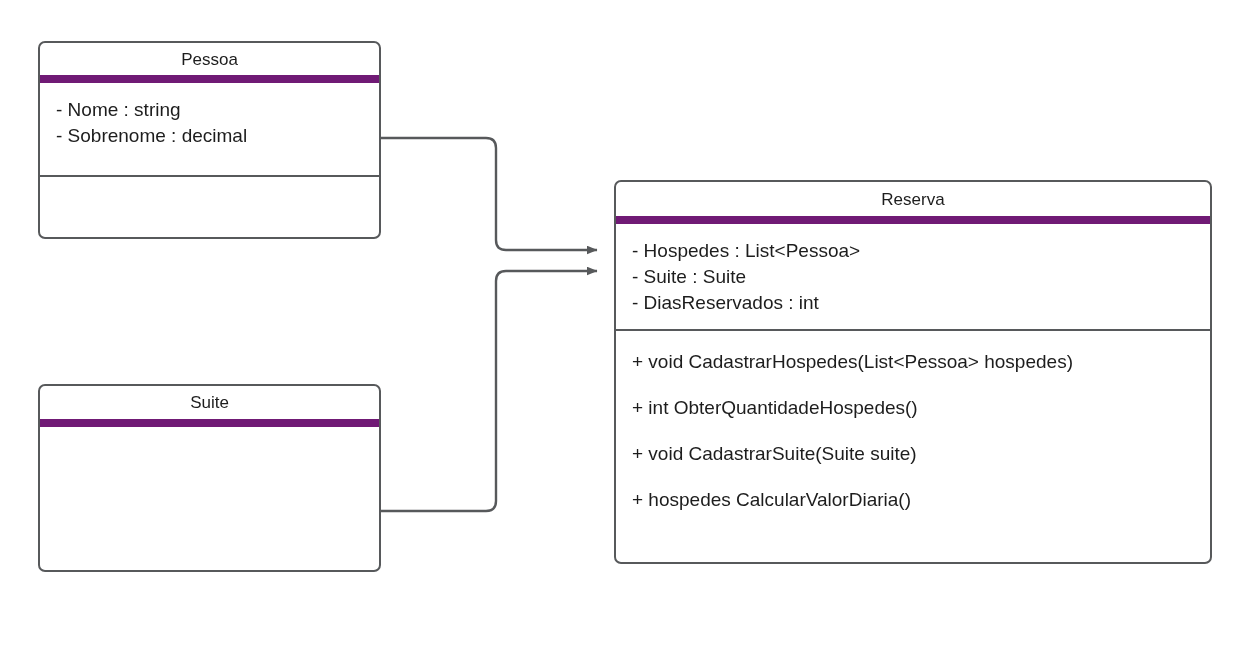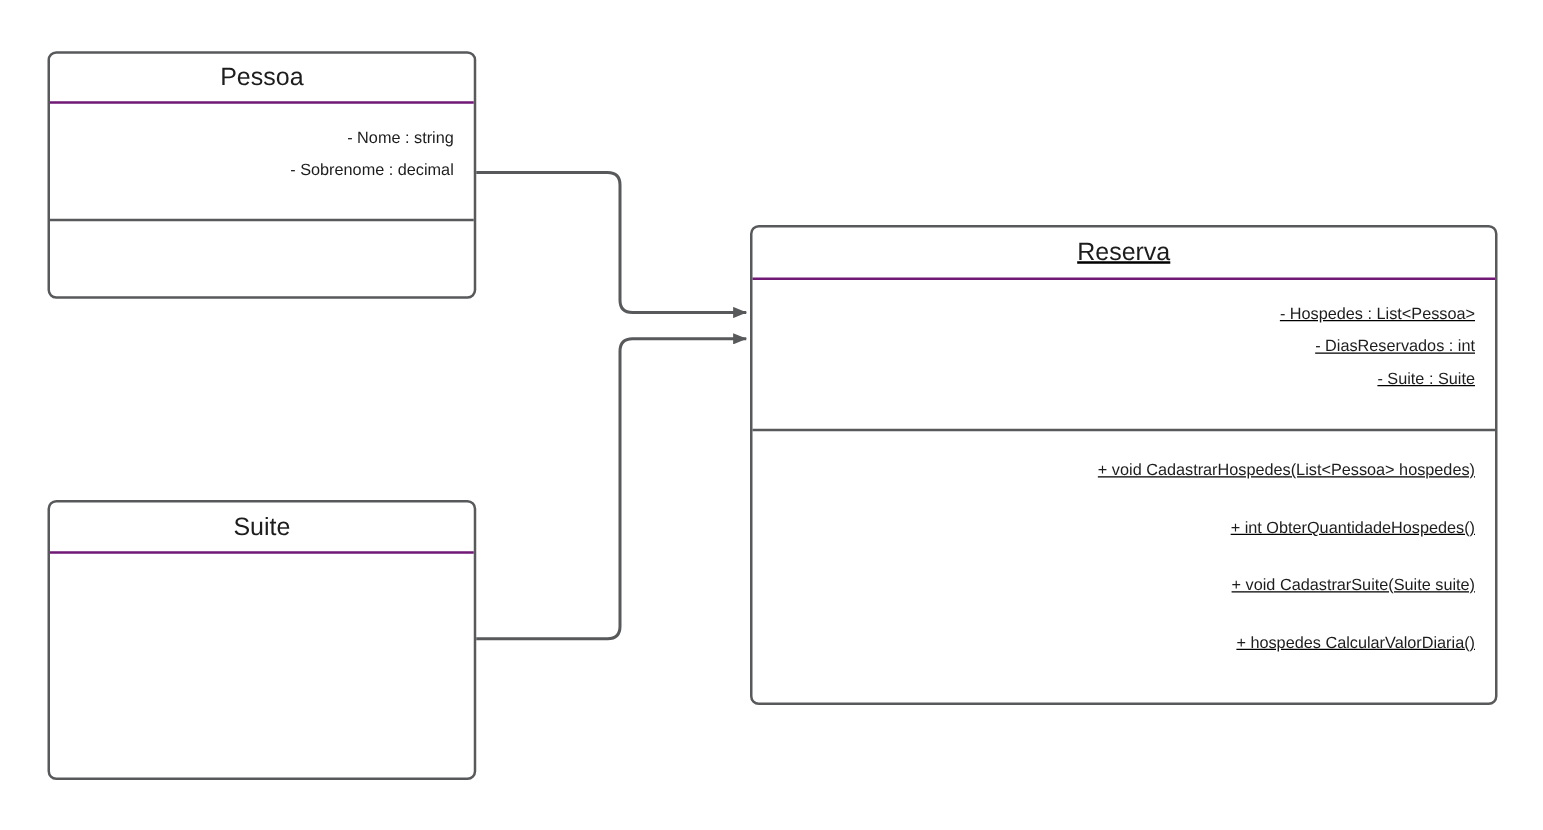--- a/index.html
+++ b/index.html
@@ -26,34 +26,33 @@
     position: absolute;
     box-sizing: border-box;
     border: 2px solid #57595b;
     border-radius: 7px;
     background: #ffffff;
     z-index: 2;
   }
   .class-title {
     text-align: left;
     color: #1d1d1d;
-    font-size: 20px;
+    font-size: 17px;
     line-height: 1;
     box-sizing: border-box;
-    border-bottom: 2px solid #701a75;
+    border-bottom: 8px solid #701a75;
     display: flex;
     align-items: center;
     justify-content: center;
   }
   .class-compartment {
     box-sizing: border-box;
     padding: 14px 16px 10px 16px;
     color: #1d1d1d;
-    font-size: 13px;
-    text-align: right;
+    font-size: 19px;
   }
   .compartment-divided {
     border-bottom: 2px solid #57595b;
   }
   .member-line {
     line-height: 26px;
     white-space: pre;
   }
   .method-line {
     line-height: 26px;
@@ -73,38 +72,37 @@
     top: 41px;
     width: 343px;
     height: 198px;
   }
   #class-pessoa .class-title { height: 40px; }
   #class-pessoa .attrs { height: 94px; }
   #class-pessoa .empty-compartment { height: 60px; }
 
   #class-suite {
     left: 38px;
-    top: 400px;
+    top: 384px;
     width: 343px;
-    height: 224px;
+    height: 188px;
   }
   #class-suite .class-title { height: 41px; }
   #class-suite .attrs { height: 120px; }
   #class-suite .empty-compartment { height: 59px; }
 
   #class-reserva {
-    left: 600px;
+    left: 614px;
     top: 180px;
     width: 598px;
     height: 384px;
-    text-decoration: underline;
   }
   #class-reserva .class-title { height: 42px; }
-  #class-reserva .attrs { height: 121px; }
-  #class-reserva .methods { height: 277px; padding-top: 18px; margin-left: 41px; }
+  #class-reserva .attrs { height: 107px; }
+  #class-reserva .methods { height: 277px; padding-top: 18px; }
 </style>
 </head>
 <body>
 
 <svg id="diagram-canvas" viewBox="0 0 1234 664" xmlns="http://www.w3.org/2000/svg">
   <defs>
     <marker id="arrowhead" markerWidth="11" markerHeight="9" refX="10.5" refY="4.5" orient="auto" markerUnits="userSpaceOnUse">
       <path d="M0,0 L11,4.5 L0,9 z" fill="#57595b"></path>
     </marker>
   </defs>
@@ -125,22 +123,22 @@
 
 <div class="uml-class" id="class-suite">
   <div class="class-title">Suite</div>
   <div class="class-compartment empty-compartment"></div>
 </div>
 
 <div class="uml-class" id="class-reserva">
   <div class="class-title">Reserva</div>
   <div class="class-compartment attrs compartment-divided">
     <div class="member-line">- Hospedes : List&lt;Pessoa&gt;</div>
+    <div class="member-line">- Suite : Suite</div>
     <div class="member-line">- DiasReservados : int</div>
-    <div class="member-line">- Suite : Suite</div>
   </div>
   <div class="class-compartment methods">
     <div class="method-line">+ void CadastrarHospedes(List&lt;Pessoa&gt; hospedes)</div>
     <div class="method-line">+ int ObterQuantidadeHospedes()</div>
     <div class="method-line">+ void CadastrarSuite(Suite suite)</div>
     <div class="method-line">+ hospedes CalcularValorDiaria()</div>
   </div>
 </div>
 
 </body></html>

